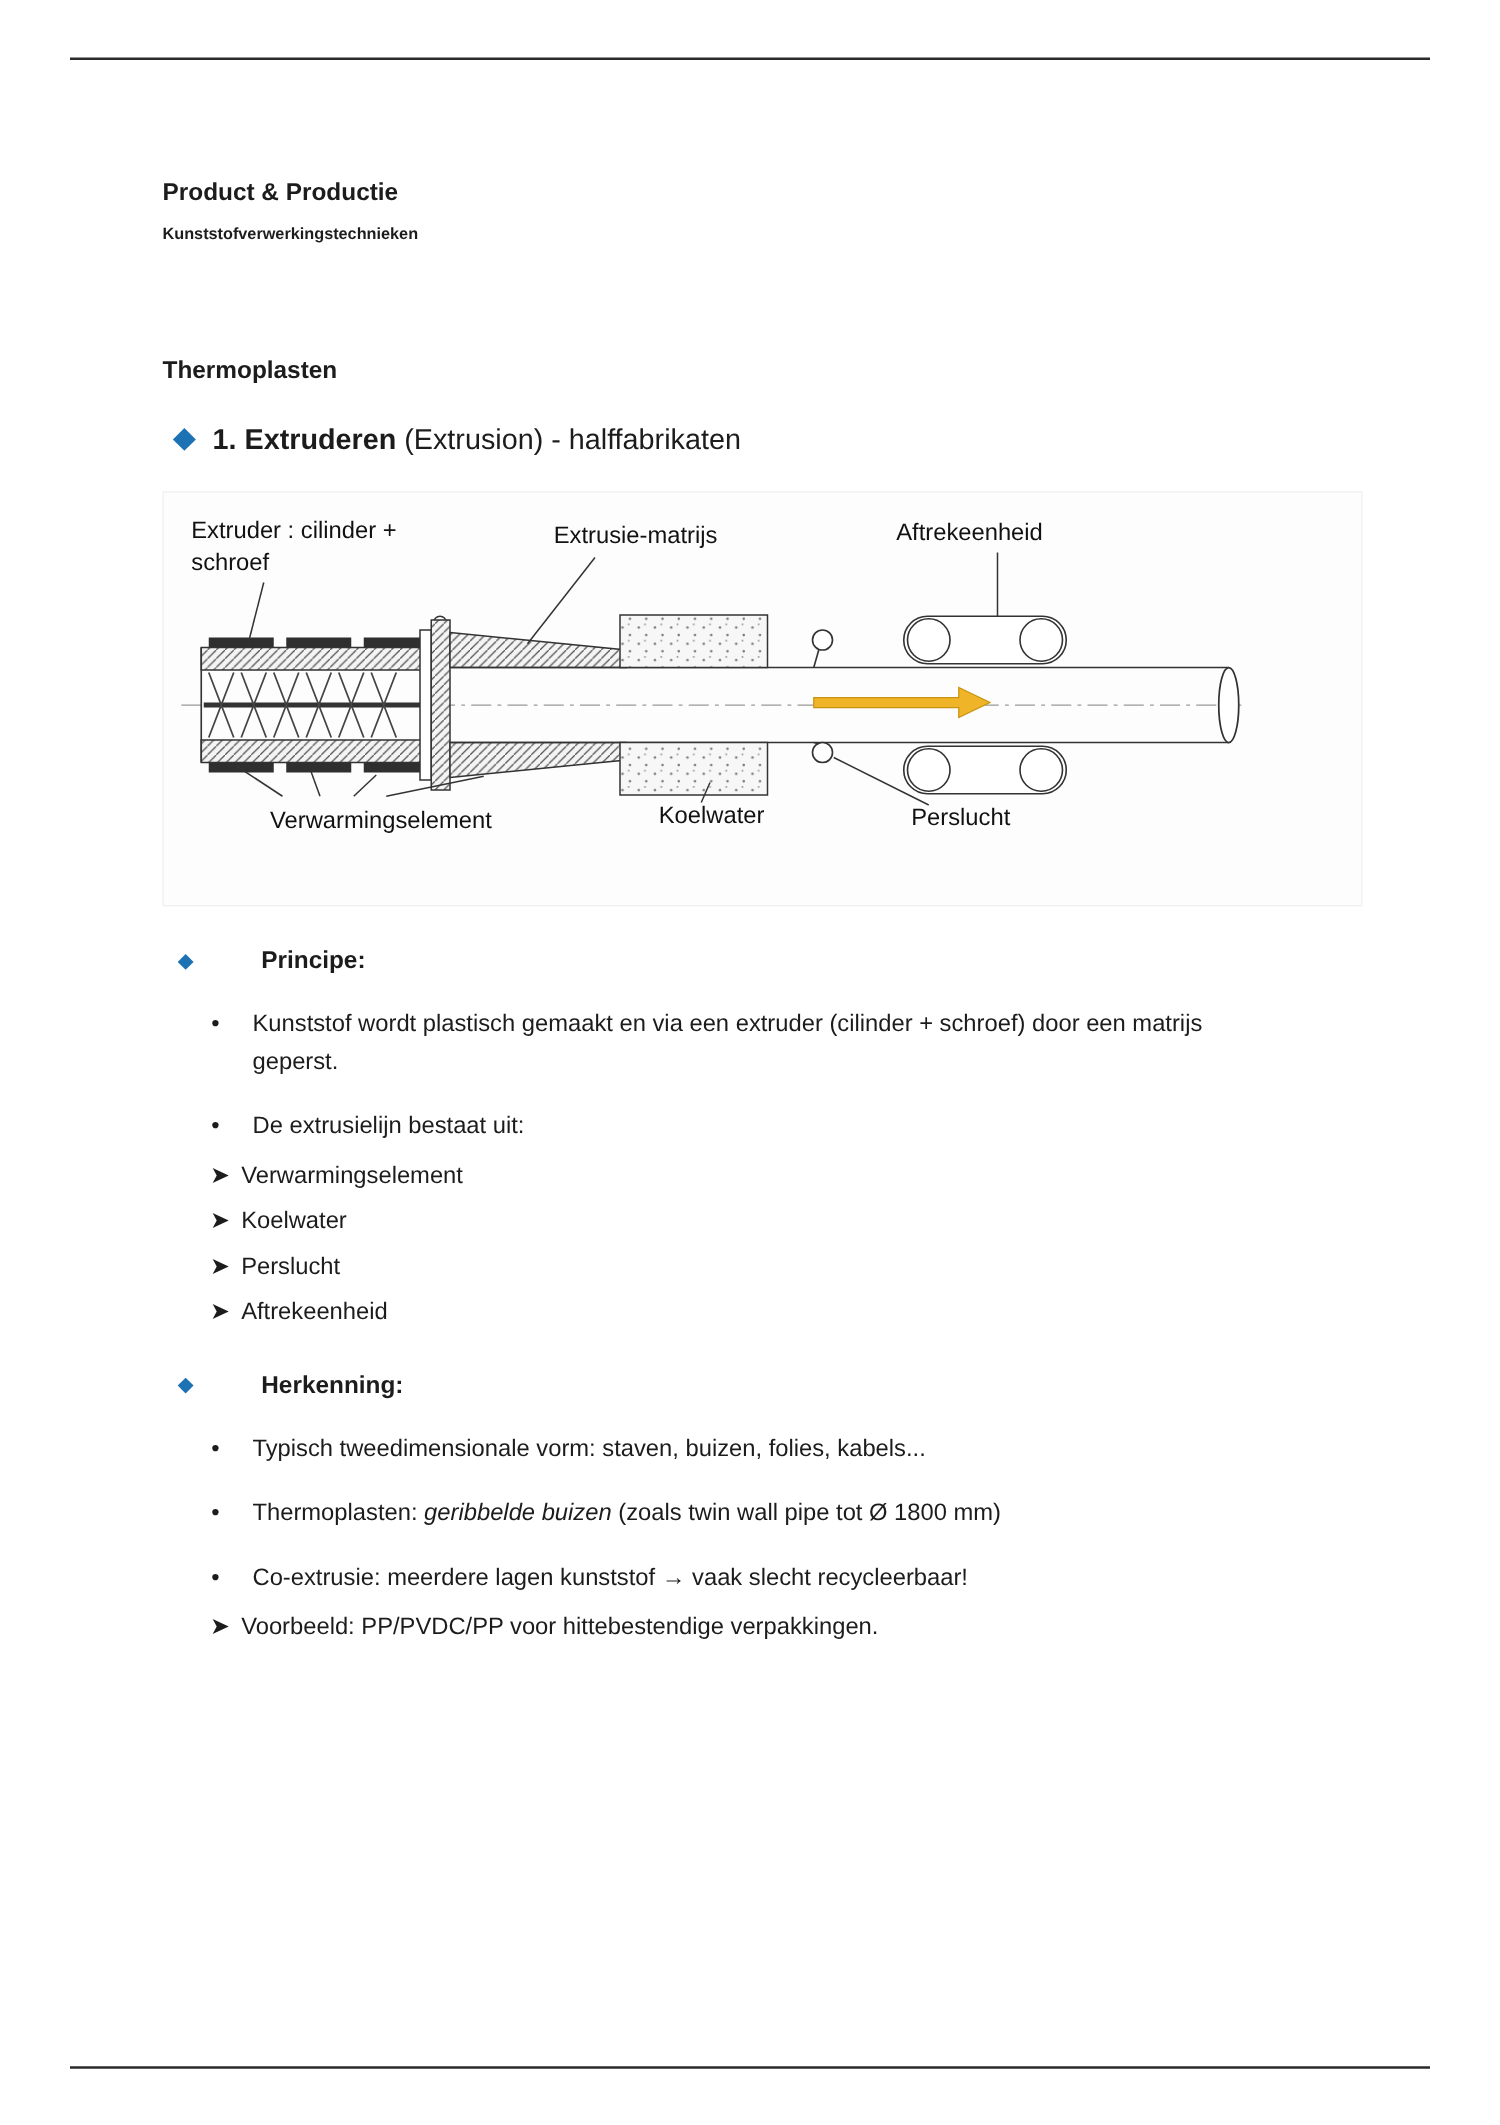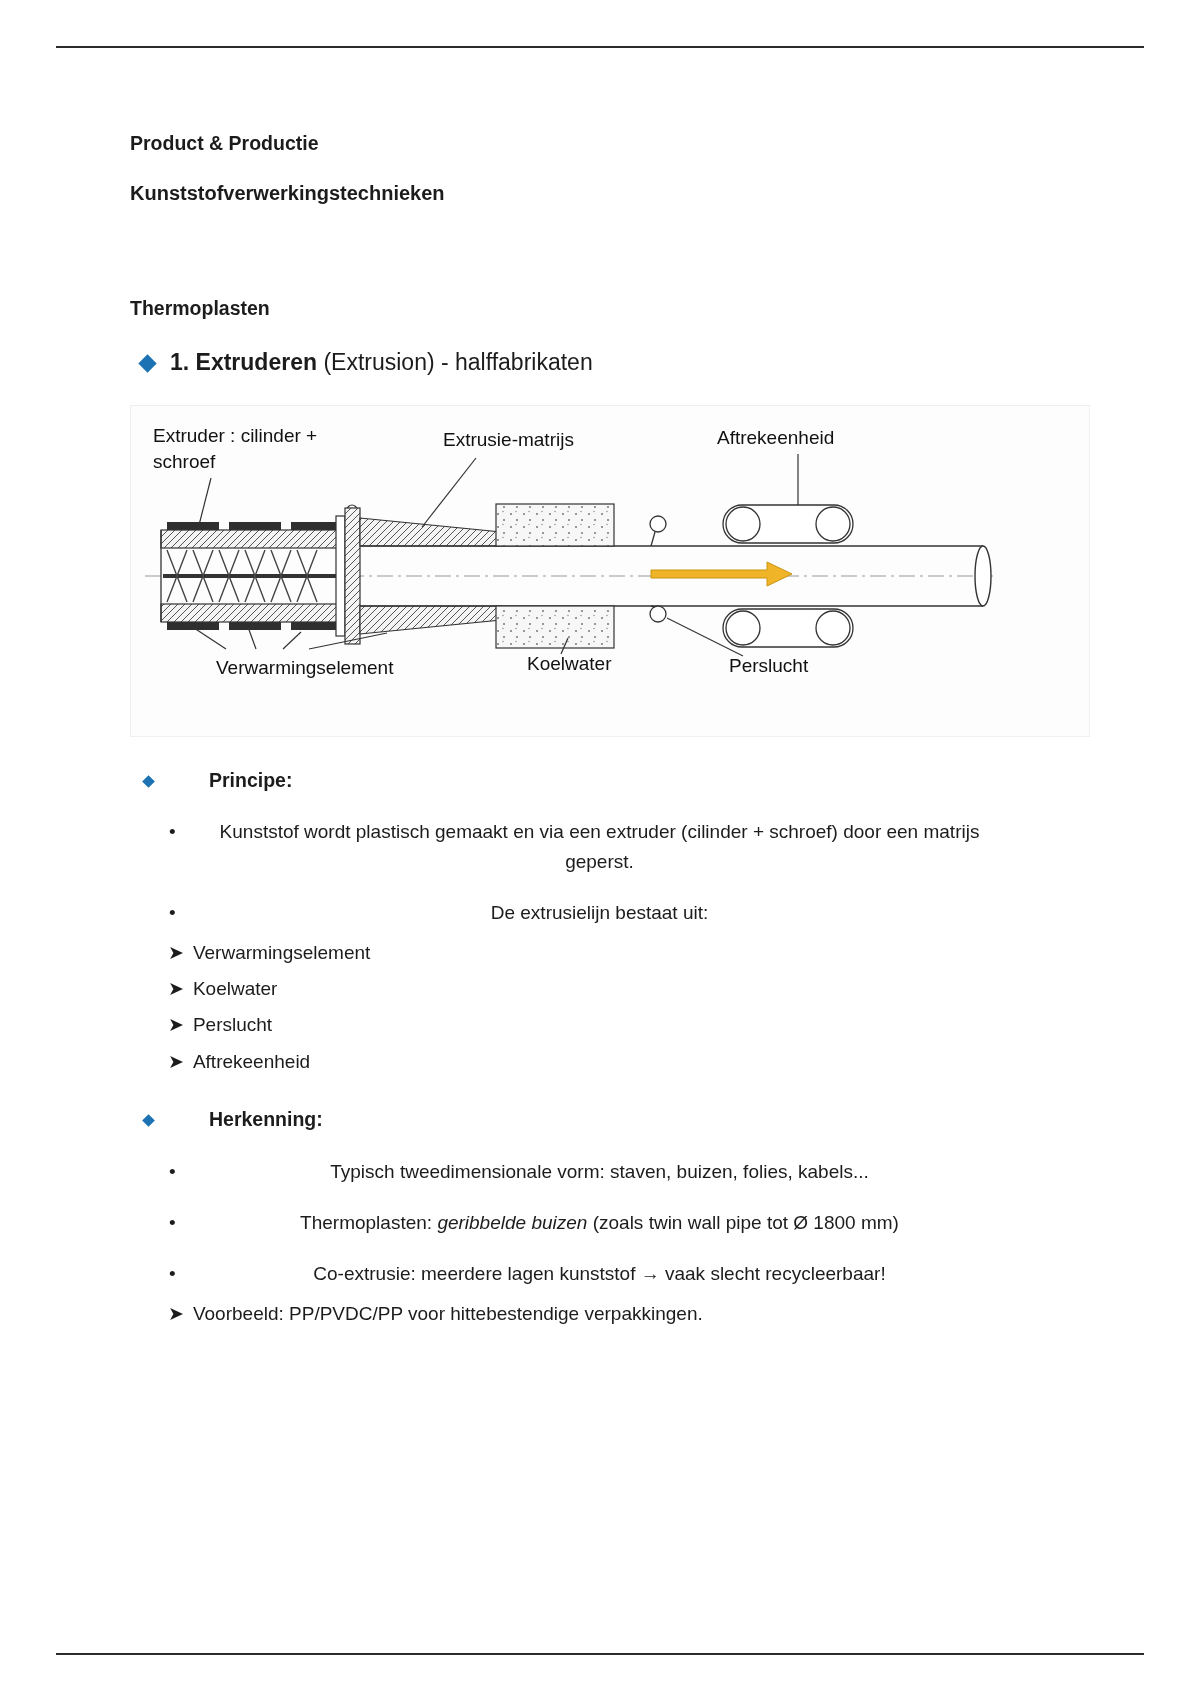--- a/index.html
+++ b/index.html
@@ -4,35 +4,35 @@
 <style>
   * { box-sizing: border-box; margin: 0; padding: 0; }
   html, body { background: #ffffff; }
   body {
     width: 1200px; height: 1700px; position: relative; overflow: hidden;
     font-family: "Liberation Sans", sans-serif; color: #1c1c1c;
   }
   .rule { position: absolute; left: 56px; right: 56px; border-top: 2px solid #2b2b2b; }
   .rule.top { top: 46px; }
   .rule.bottom { top: 1653px; }
-  .content { position: absolute; left: 130px; top: 114px; width: 890px; font-size: 19px; line-height: 1.55; }
+  .content { position: absolute; left: 130px; top: 125px; width: 890px; font-size: 19px; line-height: 1.55; }
   .bold { font-weight: bold; }
   .t1 { margin-top: 14px; font-weight: bold; font-size: 19.5px; }
-  .t2 { margin-top: 20px; font-weight: bold; font-size: 20px; }
+  .t2 { margin-top: 8px; font-weight: bold; font-size: 13px; }
   .section { margin-top: 84px; font-weight: bold; font-size: 19.5px; }
   .item-heading { margin-top: 22px; display: flex; align-items: center; font-size: 23px; }
   .diamond { display: inline-block; background: #1d72b4; transform: rotate(45deg); flex: none; }
   .diamond.big { width: 13px; height: 13px; margin: 0 16px 0 11px; }
   .diamond.small { width: 9px; height: 9px; margin: 2px 15px 0 14px; }
   figure { margin: 24px 0 0 0; width: 960px; background: #fdfdfd; border: 1px solid #efefef; }
   figure svg { display: block; font-family: "Liberation Sans", sans-serif; }
   .sub-heading { margin-top: 28px; display: flex; align-items: center; font-size: 19.5px; gap: 41px; }
   .bullet-row { display: flex; margin-top: 22px; }
   .bullet-row .dot { flex: none; width: 72px; padding-left: 39px; }
-  .bullet-row .btext { width: 795px; text-align: center; }
+  .bullet-row .btext { width: 795px; }
   .sub-item { margin: 7px 0 0 38px; }
   .sub-item.first { margin-top: 10px; }
   .sub-item .arrow { margin-right: 9px; }
   .italic { font-style: italic; }
   svg text { font-size: 19px; fill: #111; }
   svg .ln { stroke: #333; stroke-width: 1.3; fill: none; }
 </style>
 </head>
 <body>
 

